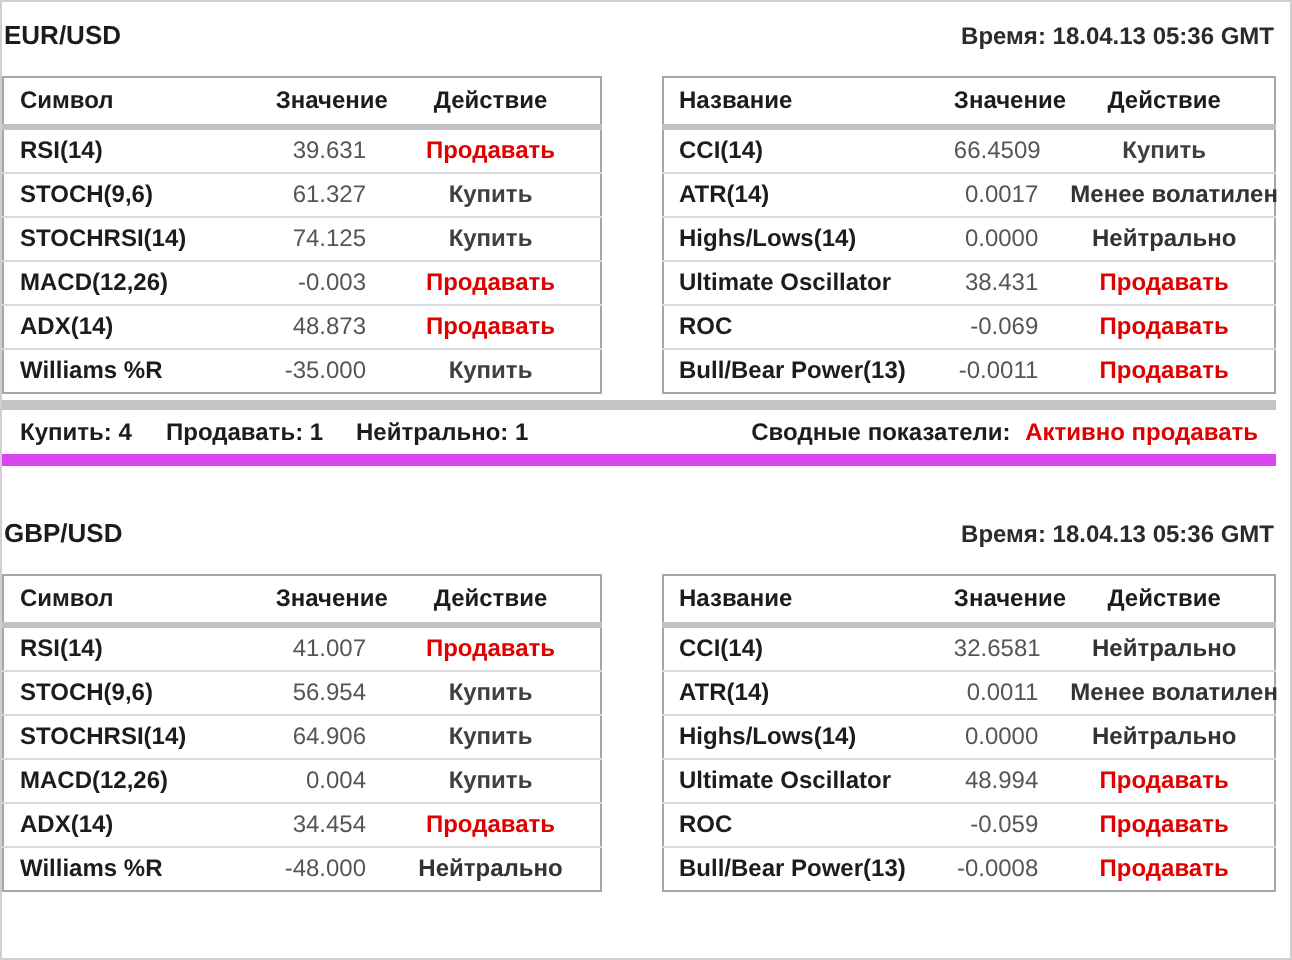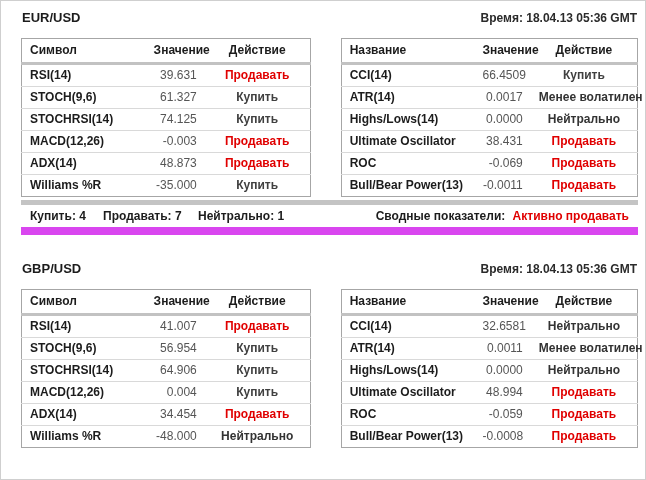--- a/index.html
+++ b/index.html
@@ -8,21 +8,21 @@
     font-family: "Liberation Sans", "DejaVu Sans", sans-serif;
     font-size: 12px;
     color: #333333;
     width: 646px;
   }
   .widget {
     width: 646px;
     height: 480px;
     border: 1px solid #cfcfcf;
     background: #ffffff;
-    padding: 8px 7px 0 20px;
+    padding: 8px 7px 0 0;
     overflow: hidden;
   }
   .panel + .panel { margin-top: 26px; }
   .panel-head {
     display: flex;
     justify-content: space-between;
     align-items: baseline;
     margin: 1px 1px 12px 1px;
     line-height: 16px;
   }
@@ -66,21 +66,21 @@
   td.col-act { font-weight: bold; }
 
   .sell    { color: #e00000; }
   .buy     { color: #404040; }
   .neutral { color: #333333; }
 
   .summary {
     display: flex;
     margin-top: 3px;
     border-top: 5px solid #c4c4c4;
-    border-bottom: 8px solid #d946ef;
+    border-bottom: 6px solid #d946ef;
     padding: 4px 9px;
     line-height: 14px;
     font-weight: bold;
     color: #1c1c1c;
   }
   .sum-buy     { width: 73px; }
   .sum-sell    { width: 95px; }
   .sum-neutral { width: 110px; }
   .sum-spacer  { flex: 1; }
   .sum-overall { text-align: right; white-space: nowrap; }
@@ -188,21 +188,21 @@
             <td class="col-sym">Bull/Bear Power(13)</td>
             <td class="col-val">-0.0011</td>
             <td class="col-act"><span class="sell">Продавать</span></td>
           </tr>
         </tbody>
       </table>
     </div>
 
     <div class="summary">
       <span class="sum-buy">Купить: 4</span>
-      <span class="sum-sell">Продавать: 7</span>
+      <span class="sum-sell">Продавать: 1</span>
       <span class="sum-neutral">Нейтрально: 1</span>
       <span class="sum-spacer"></span>
       <span class="sum-overall">
         <span>Сводные показатели:</span>
         <span class="overall-value sell">Активно продавать</span>
       </span>
     </div>
   </div>
 
   <div class="panel">

